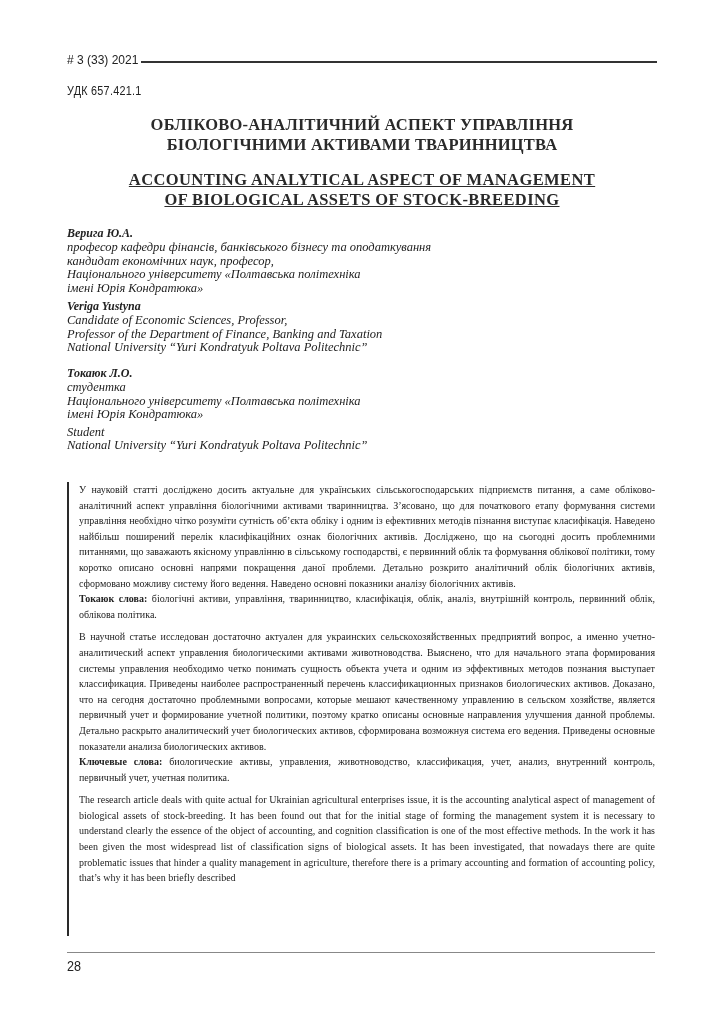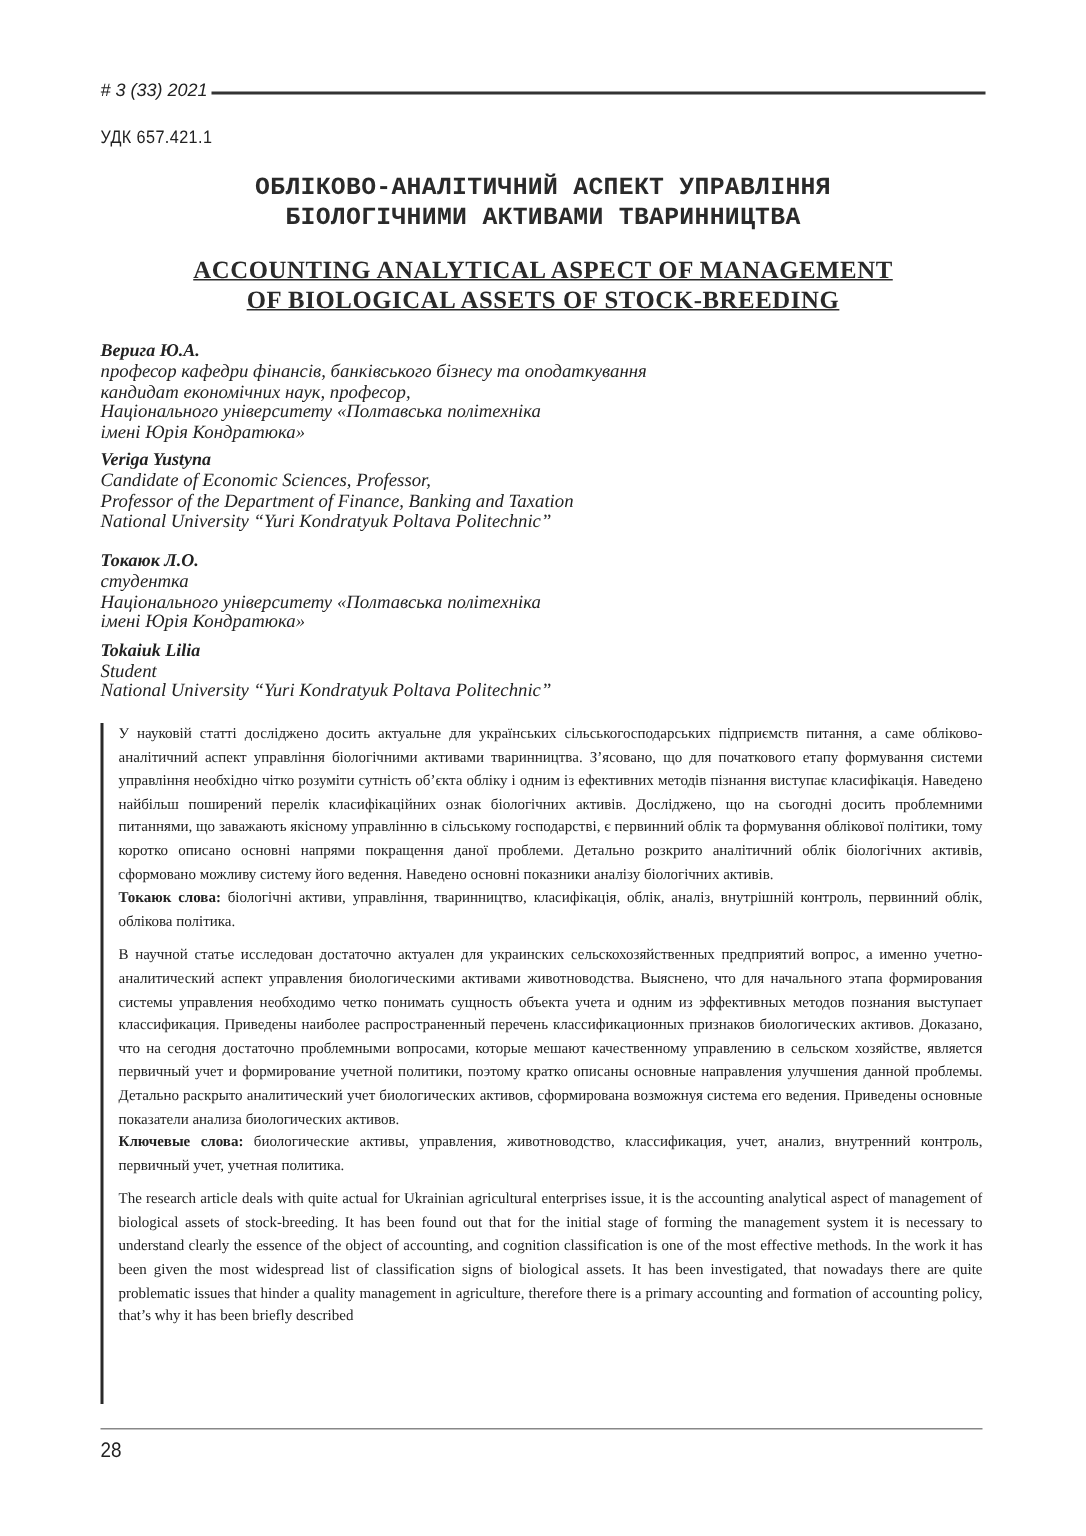--- a/index.html
+++ b/index.html
@@ -1,23 +1,23 @@
 <!DOCTYPE html>
 <html><head>
 <meta charset="utf-8">
 <style>
   html, body { margin: 0; padding: 0; background: #ffffff; }
   body { width: 724px; height: 1024px; position: relative; overflow: hidden; color: #1a1a1a; }
   .page { position: absolute; left: 0; top: 0; width: 724px; height: 1024px; }
   .header-row { position: absolute; left: 67px; top: 52px; width: 590px; height: 16px; display: flex; align-items: center; }
-  .issue { font-family: "Liberation Sans", sans-serif; font-style: italic; font-size: 12px; color: #222; white-space: nowrap; padding-right: 3px; }
+  .issue { font-family: "Liberation Sans", sans-serif; font-size: 12px; color: #222; white-space: nowrap; padding-right: 3px; }
   .header-line { flex: 1; height: 2px; background: #333; margin-top: 4px; }
   .udk { position: absolute; left: 67px; top: 84px; font-family: "Liberation Sans", sans-serif; font-size: 12px; letter-spacing: 0.3px; color: #222; transform: scaleX(0.9); transform-origin: left; }
   .title { position: absolute; left: 67px; width: 590px; text-align: center; font-family: "Liberation Serif", serif; font-weight: bold; font-size: 16.5px; line-height: 20px; color: #2a2a2a; letter-spacing: 0.2px; }
-  .title-ua { top: 115px; font-family: Liberation Mono, monospace; }
+  .title-ua { top: 115px; }
   .title-en { top: 170px; letter-spacing: 0.4px; text-decoration: underline; }
   .authors { position: absolute; left: 67px; font-family: "Liberation Serif", serif; font-style: italic; font-size: 12.5px; line-height: 13.5px; color: #222; }
   .authors .name { font-weight: bold; font-size: 12px; line-height: 15px; }
   .authors .block { margin-bottom: 4px; }
   .a1 { top: 226px; }
   .a2 { top: 366px; }
   .abstract { position: absolute; left: 67px; top: 482px; width: 588px; border-left: 2px solid #2a2a2a; padding-left: 10px; box-sizing: border-box; height: 454px; overflow: hidden; }
   .abstract p { margin: 0 0 7px 0; font-family: "Liberation Serif", serif; font-size: 10px; line-height: 15.6px; text-align: justify; color: #222; hyphens: manual; }
   .abstract .kw-label { font-weight: bold; }
   .footer-line { position: absolute; left: 67px; top: 952px; width: 588px; height: 1px; background: #888; }
@@ -62,21 +62,20 @@
   </div>
 
   <div class="authors a2">
     <div class="block">
       <div class="name">Токаюк Л.О.</div>
       <div>студентка</div>
       <div>Національного університету «Полтавська політехніка</div>
       <div>імені Юрія Кондратюка»</div>
     </div>
     <div class="block">
-      <div class="name">Tokaiuk Lilia</div>
       <div>Student</div>
       <div>National University “Yuri Kondratyuk Poltava Politechnic”</div>
     </div>
   </div>
 
   <div class="abstract">
     <p>
       <span>У науковій статті досліджено досить актуальне для українських сільськогосподарських підприємств питання, а саме обліково-аналітичний аспект управління біологічними активами тваринництва. З’ясовано, що для початкового етапу формування системи управління необхідно чітко розуміти сут­ність об’єкта обліку і одним із ефективних методів пізнання виступає класифікація. Наведено най­більш поширений перелік класифікаційних ознак біологічних активів. Досліджено, що на сьогодні досить проблемними питаннями, що заважають якісному управлінню в сільському господарстві, є первинний облік та формування облікової політики, тому коротко описано основні напрями покра­щення даної проблеми. Детально розкрито аналітичний облік біологічних активів, сформовано мож­ливу систему його ведення. Наведено основні показники аналізу біологічних активів.</span><br>
       <span class="kw-label">Токаюк слова:</span><span> біологічні активи, управління, тваринництво, класифікація, облік, аналіз, внутріш­ній контроль, первинний облік, облікова політика.</span>
     </p>

